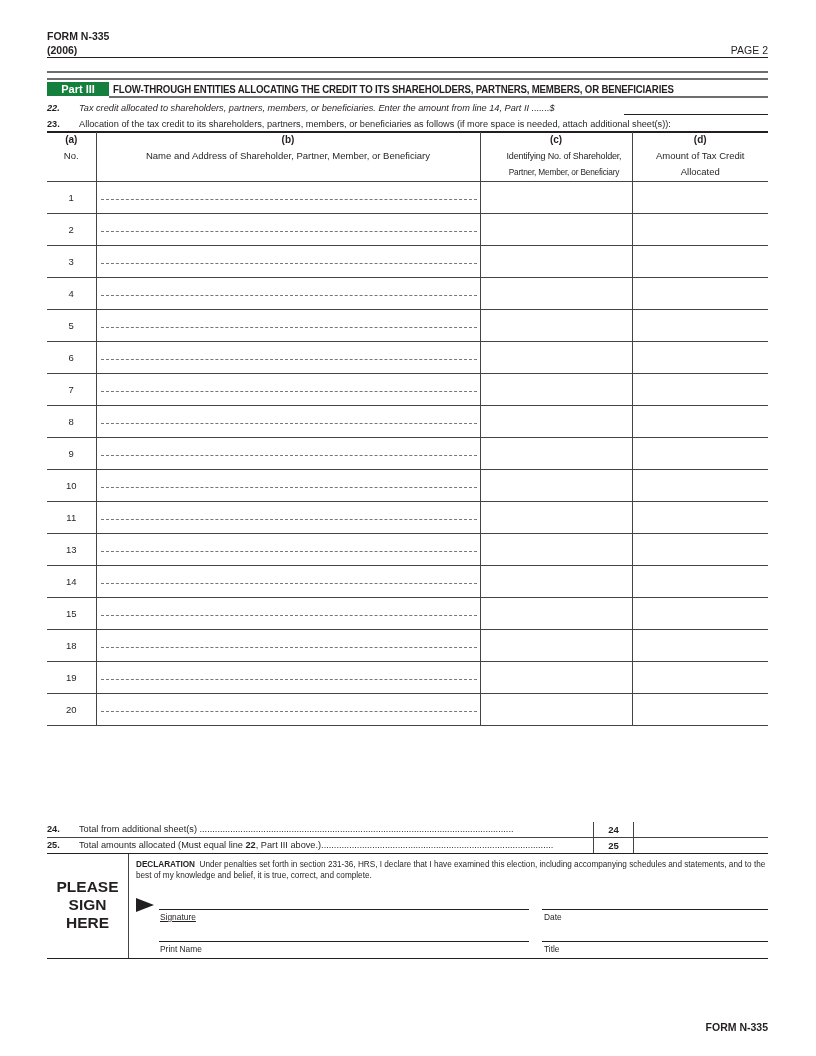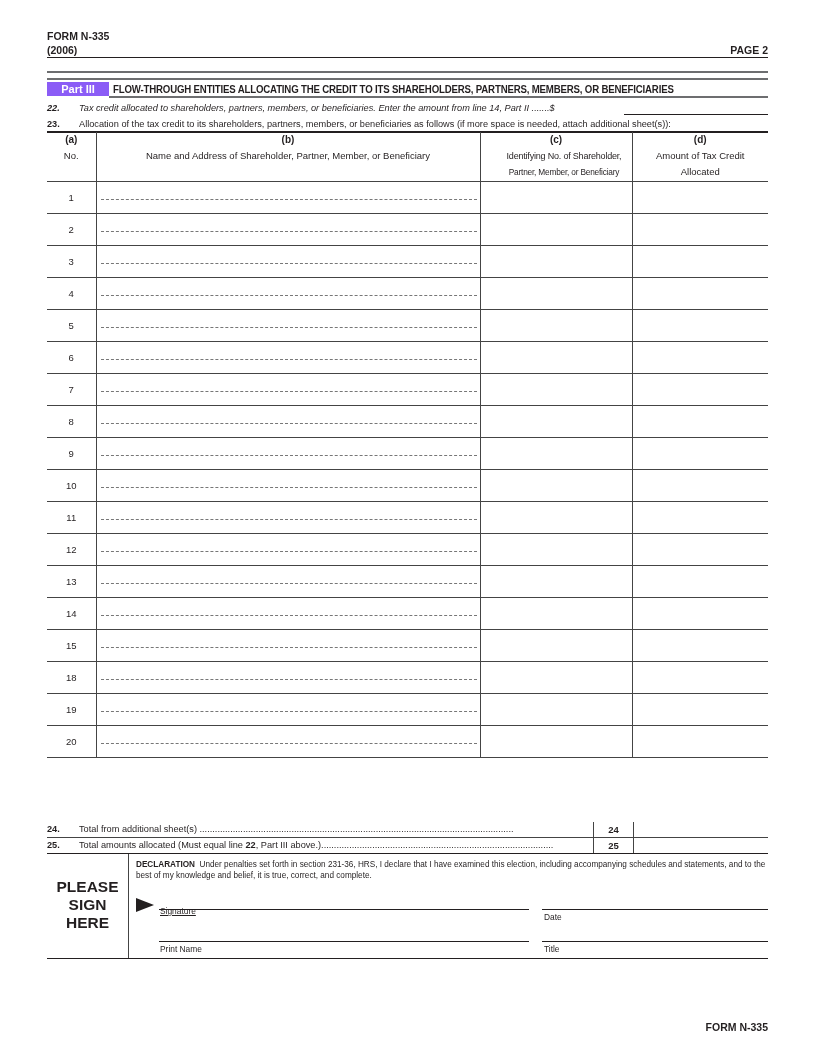--- a/index.html
+++ b/index.html
@@ -1,25 +1,25 @@
 <!DOCTYPE html>
 <html><head>
 <meta charset="utf-8">
 <style>
   html, body { margin: 0; padding: 0; background: #fff; }
   body { width: 816px; height: 1056px; position: relative; font-family: "Liberation Sans", sans-serif; color: #231f20; overflow: hidden; }
   .abs { position: absolute; }
   .form-id { left: 47px; top: 30px; font-size: 10.5px; font-weight: bold; }
   .form-year { left: 47px; top: 44px; font-size: 10.5px; font-weight: bold; }
-  .page-num { right: 48px; top: 44px; font-size: 10.5px; font-weight: bold; }
+  .page-num { right: 48px; top: 44px; font-size: 10.5px; font-weight: normal; }
   .rule-top { left: 47px; width: 721px; top: 57px; height: 1px; background: #231f20; }
   .rule-gray1 { left: 47px; width: 721px; top: 71px; height: 2px; background: #6d6e70; }
   .rule-gray2 { left: 47px; width: 721px; top: 78px; height: 2px; background: #6d6e70; }
   .part-bar { left: 47px; top: 82px; width: 721px; height: 14px; }
-  .part-label { position: absolute; left: 0; top: 0; width: 62px; height: 14px; background: #8b5cf6; color: #fff; font-weight: bold; font-size: 11px; line-height: 14px; text-align: center; }
+  .part-label { position: absolute; left: 0; top: 0; width: 62px; height: 14px; background: #15803d; color: #fff; font-weight: bold; font-size: 11px; line-height: 14px; text-align: center; }
   .part-title { position: absolute; left: 66px; top: 0; height: 14px; line-height: 14px; font-weight: bold; font-size: 10.5px; letter-spacing: -0.2px; transform: scaleX(0.92); transform-origin: left; white-space: nowrap; }
   .rule-under-part { left: 109px; width: 659px; top: 96px; height: 2px; background: #6d6e70; }
   .line22, .line23 { left: 47px; font-size: 9.2px; white-space: nowrap; }
   .line22 { top: 103px; font-style: italic; }
   .line23 { top: 119px; }
   .lnum { font-weight: bold; display: inline-block; width: 32px; }
   .blank22 { left: 624px; top: 114px; width: 144px; height: 1px; background: #231f20; }
   .rule23 { left: 47px; width: 721px; top: 131px; height: 1.5px; background: #231f20; }
   table.grid { position: absolute; left: 47px; top: 132px; width: 721px; border-collapse: collapse; font-size: 9.5px; }
   table.grid td { border-bottom: 1.2px solid #444; padding: 0; }
@@ -183,28 +183,20 @@
       </tr>
       <tr class="row">
         <td class="num">11</td>
         <td>
           <div class="dash"></div>
         </td>
         <td></td>
         <td></td>
       </tr>
       <tr class="row">
-        <td class="num">12</td>
-        <td>
-          <div class="dash"></div>
-        </td>
-        <td></td>
-        <td></td>
-      </tr>
-      <tr class="row">
         <td class="num">13</td>
         <td>
           <div class="dash"></div>
         </td>
         <td></td>
         <td></td>
       </tr>
       <tr class="row">
         <td class="num">14</td>
         <td>
@@ -274,21 +266,21 @@
       <div>HERE</div>
     </div>
   </div>
   <div class="decl">
     <b>DECLARATION</b>&nbsp;
     <span>Under penalties set forth in section 231-36, HRS, I declare that I have examined this election, including accompanying schedules and statements, and to the best of my knowledge and belief, it is true, correct, and complete.</span>
   </div>
   <div class="arrow"></div>
 
   <div class="sig-line" style="left:112px;width:370px;top:55px;"></div>
-  <div class="sig-label" style="left:113px;top:52px;text-decoration:underline;">Signature</div>
+  <div class="sig-label" style="left:113px;top:58px;text-decoration:underline;">Signature</div>
   <div class="sig-line" style="left:495px;width:226px;top:55px;"></div>
   <div class="sig-label" style="left:497px;top:58px;">Date</div>
 
   <div class="sig-line" style="left:112px;width:370px;top:87px;"></div>
   <div class="sig-label" style="left:113px;top:90px;">Print Name</div>
   <div class="sig-line" style="left:495px;width:226px;top:87px;"></div>
   <div class="sig-label" style="left:497px;top:90px;">Title</div>
 </div>
 
 <div class="abs footer-form">FORM N-335</div>

